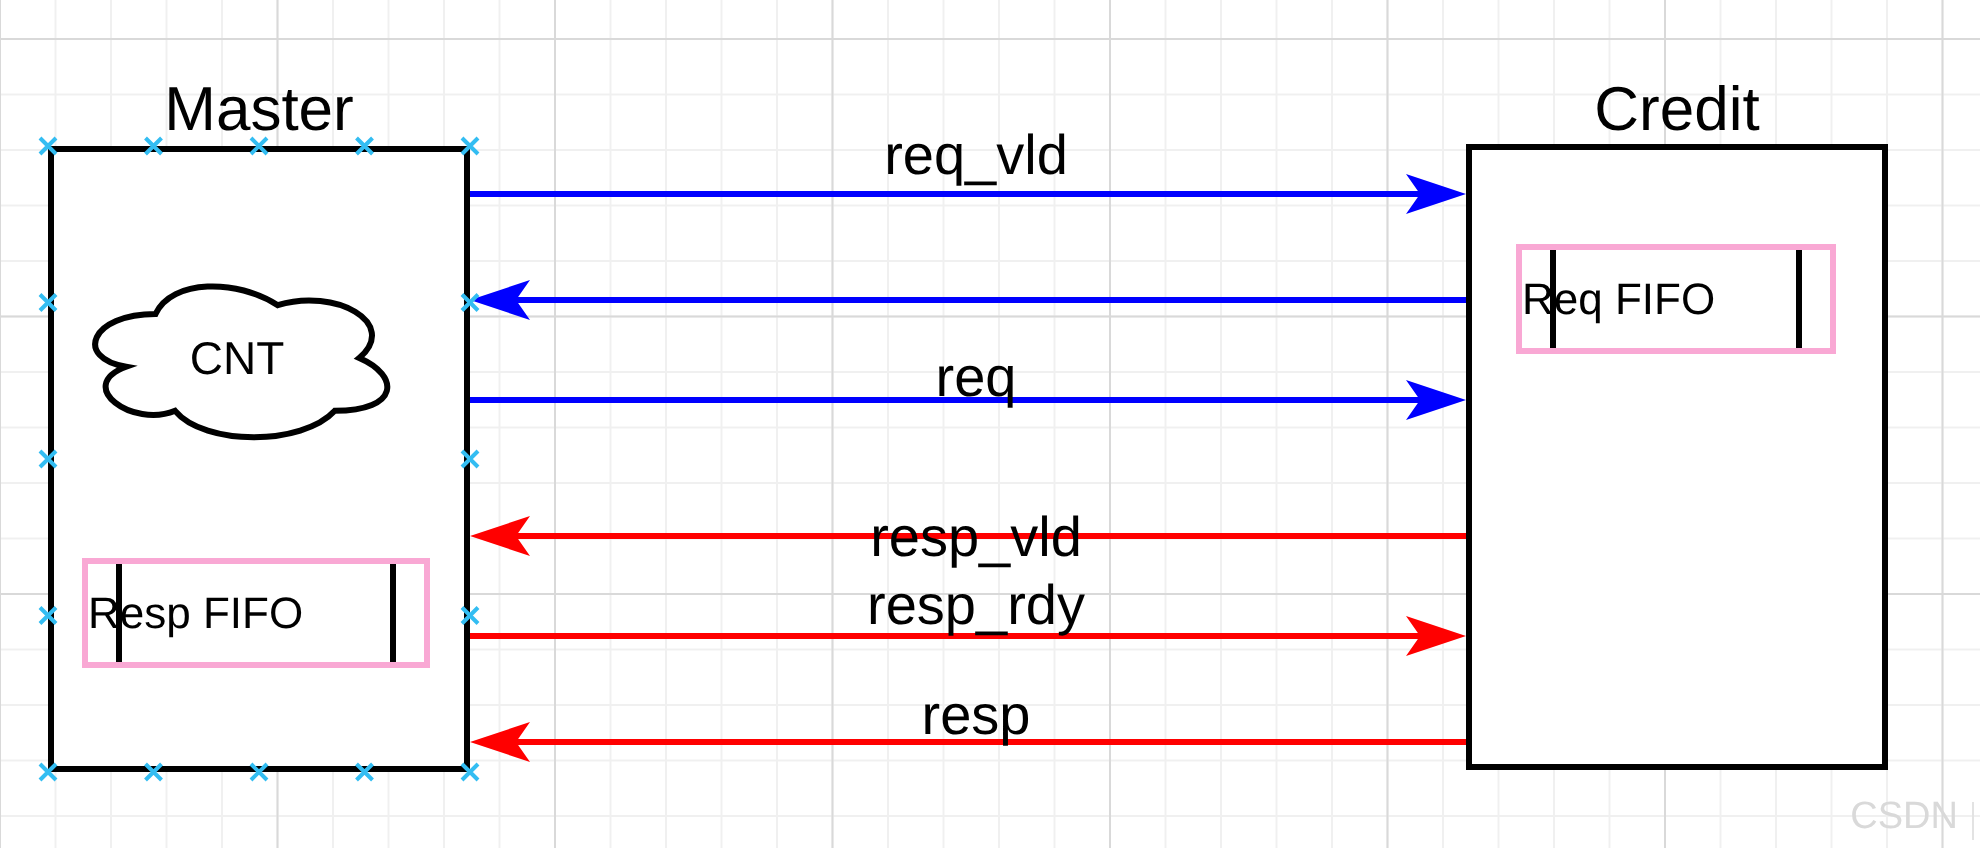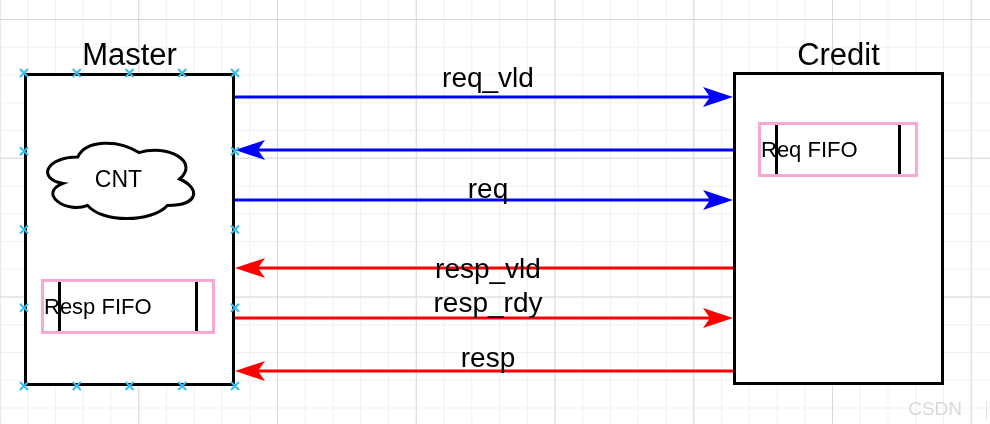--- a/index.html
+++ b/index.html
@@ -78,21 +78,21 @@
     left: 488px;
     transform: translateX(-50%);
     font-size: 28px;
     line-height: 33px;
     white-space: nowrap;
     pointer-events: auto;
   }
   .watermark {
     position: absolute;
     right: 3px; bottom: 4px;
-    display: flex; align-items: flex-end; gap: 24px;
+    display: flex; align-items: flex-end; gap: 7px;
     font-size: 19px;
     z-index: 0;
     white-space: nowrap;
   }
   .watermark-divider { width: 1px; height: 19px; background: #e3e3e3; }
 </style>
 </head>
 <body>
 
 <div id="canvas">

